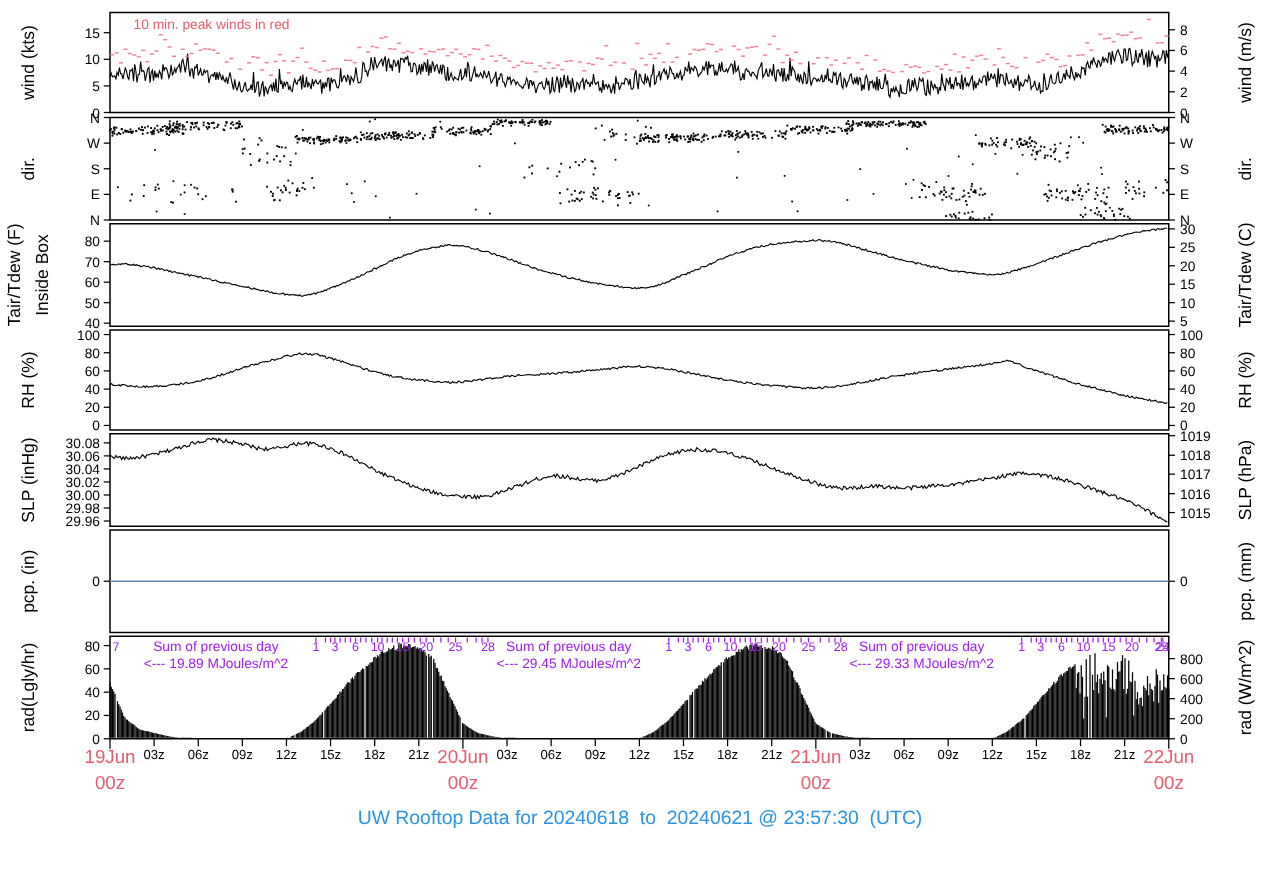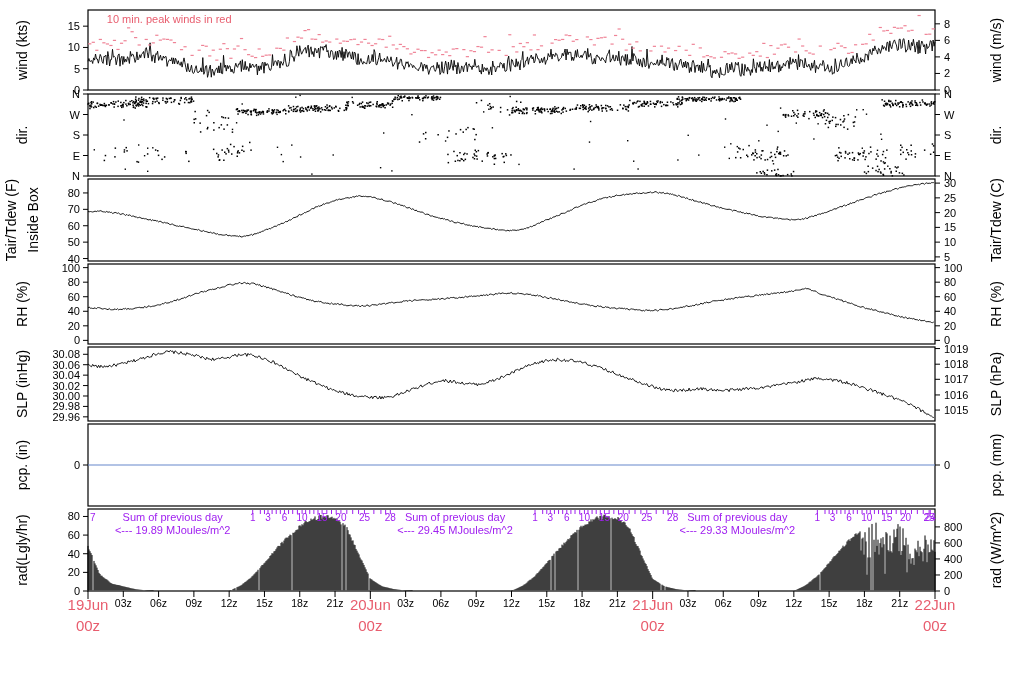--- a/index.html
+++ b/index.html
@@ -2386,13 +2386,14 @@
         <text font-family="&quot;Liberation Sans&quot;,&quot;DejaVu Sans&quot;,sans-serif" x="88" y="610" font-size="15px" text-anchor="middle" fill="#e85d6e">19Jun</text>
         <text font-family="&quot;Liberation Sans&quot;,&quot;DejaVu Sans&quot;,sans-serif" x="88" y="631" font-size="15px" text-anchor="middle" fill="#e85d6e">00z</text>
         <text font-family="&quot;Liberation Sans&quot;,&quot;DejaVu Sans&quot;,sans-serif" x="370.3333333333333" y="610" font-size="15px" text-anchor="middle" fill="#e85d6e">20Jun</text>
         <text font-family="&quot;Liberation Sans&quot;,&quot;DejaVu Sans&quot;,sans-serif" x="370.3333333333333" y="631" font-size="15px" text-anchor="middle" fill="#e85d6e">00z</text>
         <text font-family="&quot;Liberation Sans&quot;,&quot;DejaVu Sans&quot;,sans-serif" x="652.6666666666666" y="610" font-size="15px" text-anchor="middle" fill="#e85d6e">21Jun</text>
         <text font-family="&quot;Liberation Sans&quot;,&quot;DejaVu Sans&quot;,sans-serif" x="652.6666666666666" y="631" font-size="15px" text-anchor="middle" fill="#e85d6e">00z</text>
         <text font-family="&quot;Liberation Sans&quot;,&quot;DejaVu Sans&quot;,sans-serif" x="935" y="610" font-size="15px" text-anchor="middle" fill="#e85d6e">22Jun</text>
         <text font-family="&quot;Liberation Sans&quot;,&quot;DejaVu Sans&quot;,sans-serif" x="935" y="631" font-size="15px" text-anchor="middle" fill="#e85d6e">00z</text>
       </g>
     </svg>
+  <div id="figure-title" style="color: rgb(43, 148, 228);">UW Rooftop Data for 20240618  to  20240621 @ 23:57:30  (UTC)</div>
 </div>
 
 </body></html>

